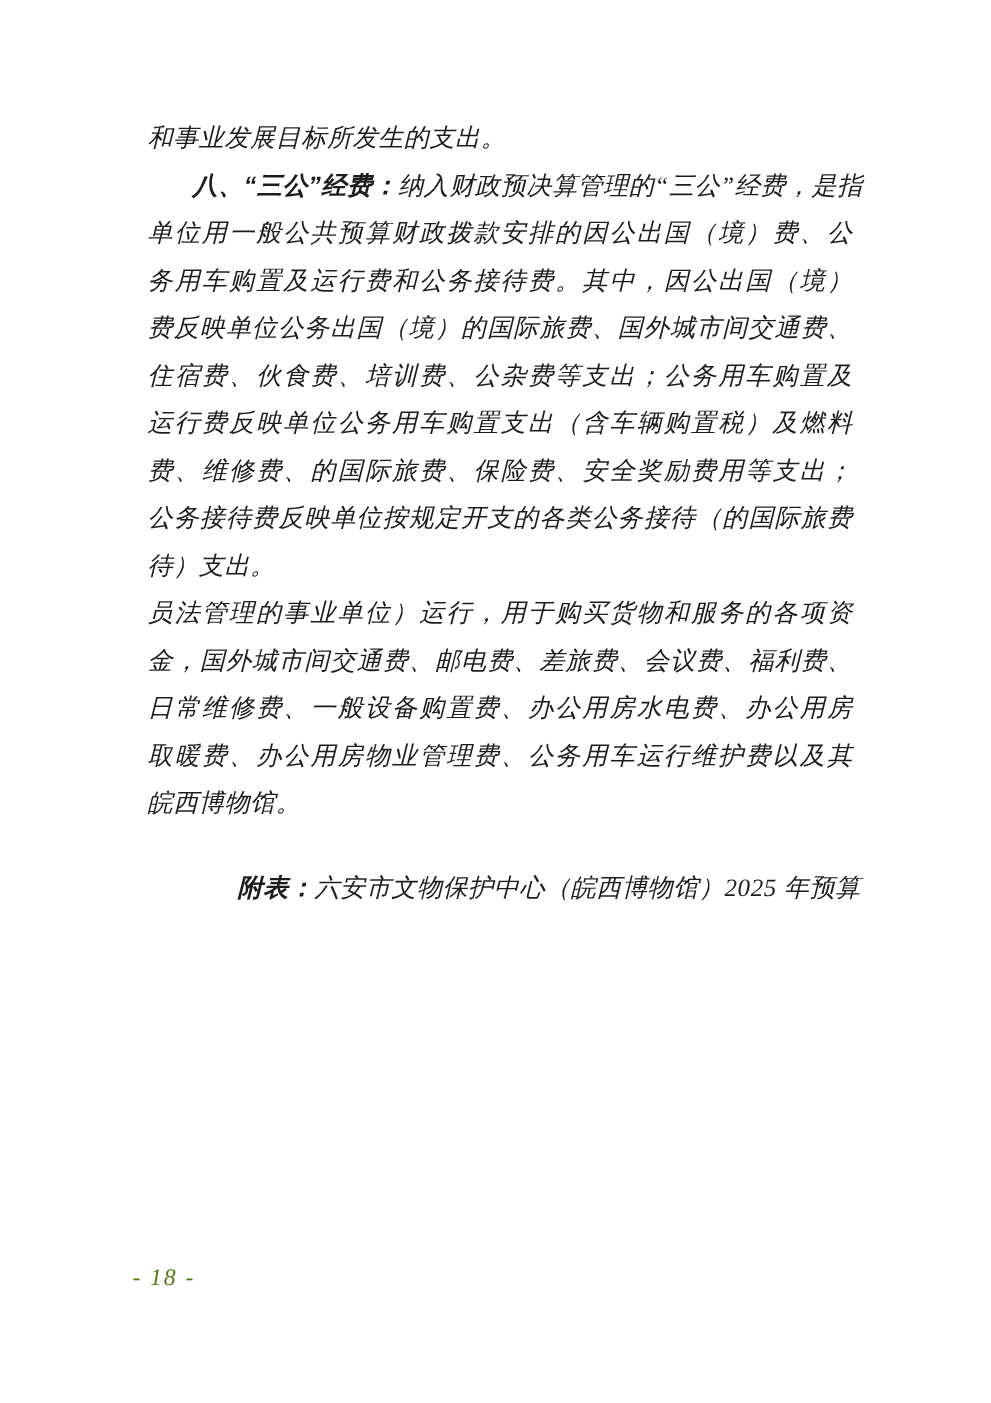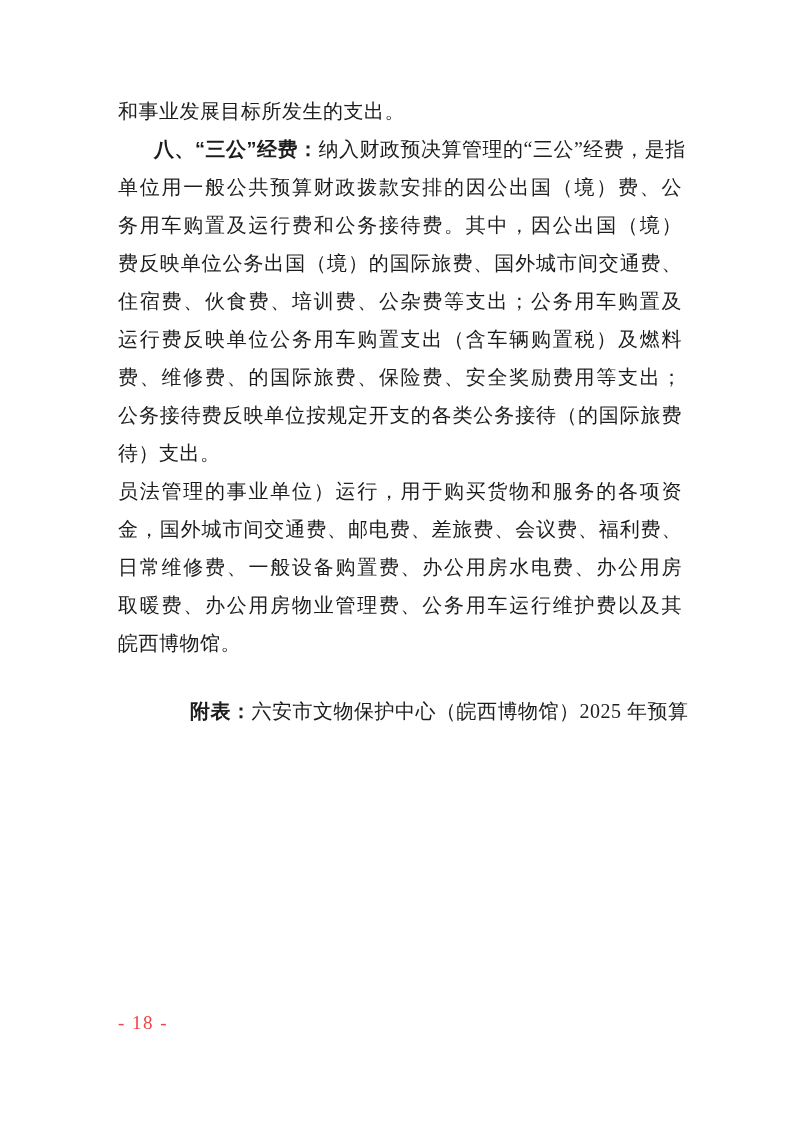--- a/index.html
+++ b/index.html
@@ -4,20 +4,21 @@
 <style>
   html, body { margin: 0; padding: 0; background: #ffffff; }
   .page {
     position: relative;
     width: 793px;
     height: 1122px;
     background: #ffffff;
     font-family: "Liberation Serif", "DejaVu Serif", serif;
     color: #1c1c1c;
     overflow: hidden;
+    font-style: italic;
   }
   .textcol {
     position: absolute;
     left: 118px;
     top: 92px;
     width: 564px;
   }
   .line {
     font-size: 20px;
     line-height: 38px;
@@ -31,25 +32,25 @@
   }
   .indent { text-indent: 36px; }
   .blank { height: 30px; }
   .lead {
     font-weight: 700;
     font-family: "Liberation Sans", "DejaVu Sans", sans-serif;
     margin-left: 36px;
   }
   .footer {
     position: absolute;
-    left: 118px;
+    left: 106px;
     top: 1012px;
     font-size: 19px;
     letter-spacing: 1.5px;
-    color: #ef4444;
+    color: #4d7c0f;
   }
 </style>
 </head>
 <body>
 
 <div class="page">
   <div class="textcol">
 
     <div class="line"><span>和事业发展目标所发生的支出。</span></div>
 

